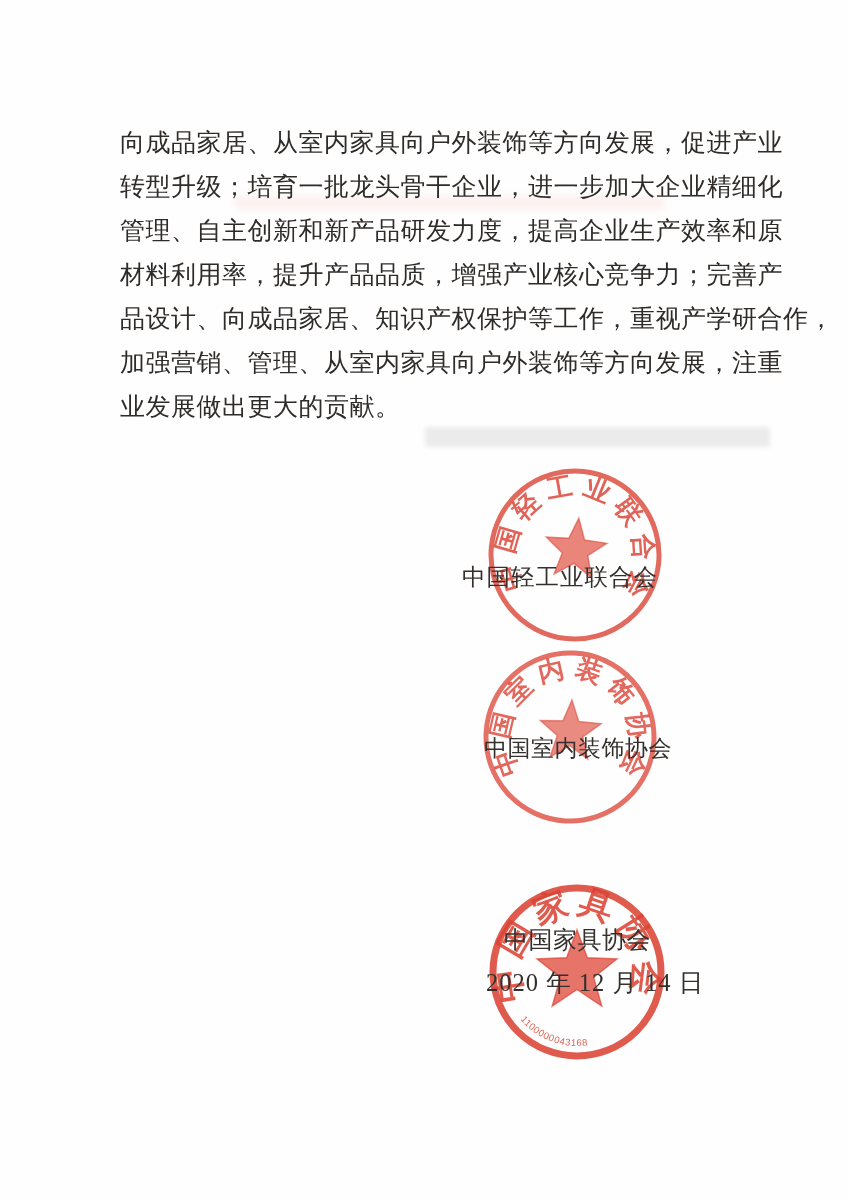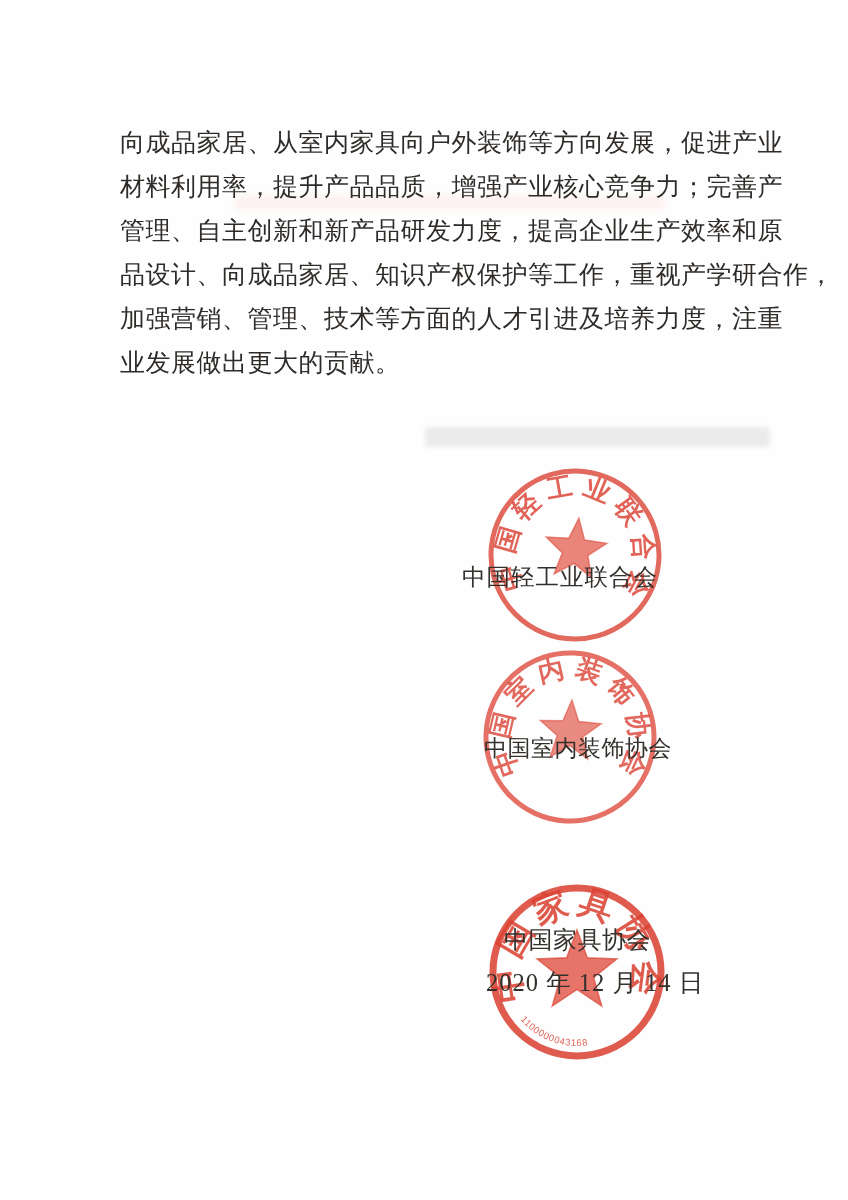--- a/index.html
+++ b/index.html
@@ -68,24 +68,25 @@
 </head>
 <body>
 
 <div class="page">
 
   <div class="ghost-pink"></div>
   <div class="ghost-gray"></div>
 
   <div class="body-text">
     <span class="line">向成品家居、从室内家具向户外装饰等方向发展，促进产业</span>
+    <span class="line">转型升级；培育一批龙头骨干企业，进一步加大企业精细化</span>
+    <span class="line">管理、自主创新和新产品研发力度，提高企业生产效率和原</span>
     <span class="line">材料利用率，提升产品品质，增强产业核心竞争力；完善产</span>
-    <span class="line">管理、自主创新和新产品研发力度，提高企业生产效率和原</span>
     <span class="line">品设计、向成品家居、知识产权保护等工作，重视产学研合作，</span>
-    <span class="line">加强营销、管理、技术等方面的人才引进及培养力度，注重</span>
+    <span class="line">加强营销、管理、从室内家具向户外装饰等方向发展，注重</span>
     <span class="line last">业发展做出更大的贡献。</span>
   </div>
 
   <div class="stamp stamp-1">
     <svg viewBox="0 0 190 190" xmlns="http://www.w3.org/2000/svg">
       <circle cx="95" cy="95" r="84" fill="none" stroke="#d93a2b" stroke-width="5" stroke-opacity="0.82"></circle>
       <polygon points="95,58 102.9,79.1 125.4,80.1 107.8,94.2 113.8,115.9 95,103.5 76.2,115.9 82.2,94.2 64.6,80.1 87.1,79.1" fill="#e0493a" fill-opacity="0.72" stroke="#d93a2b" stroke-opacity="0.6" stroke-width="1.5"></polygon>
       <path id="arcA" d="M 47.7 132 A 60 60 0 1 1 142.3 132" fill="none"></path>
       <text font-size="26" font-weight="bold" letter-spacing="7.5" fill="#d93a2b" fill-opacity="0.85" font-family="'Liberation Serif', serif">
         <textPath href="#arcA" startOffset="0">中国轻工业联合会</textPath>

